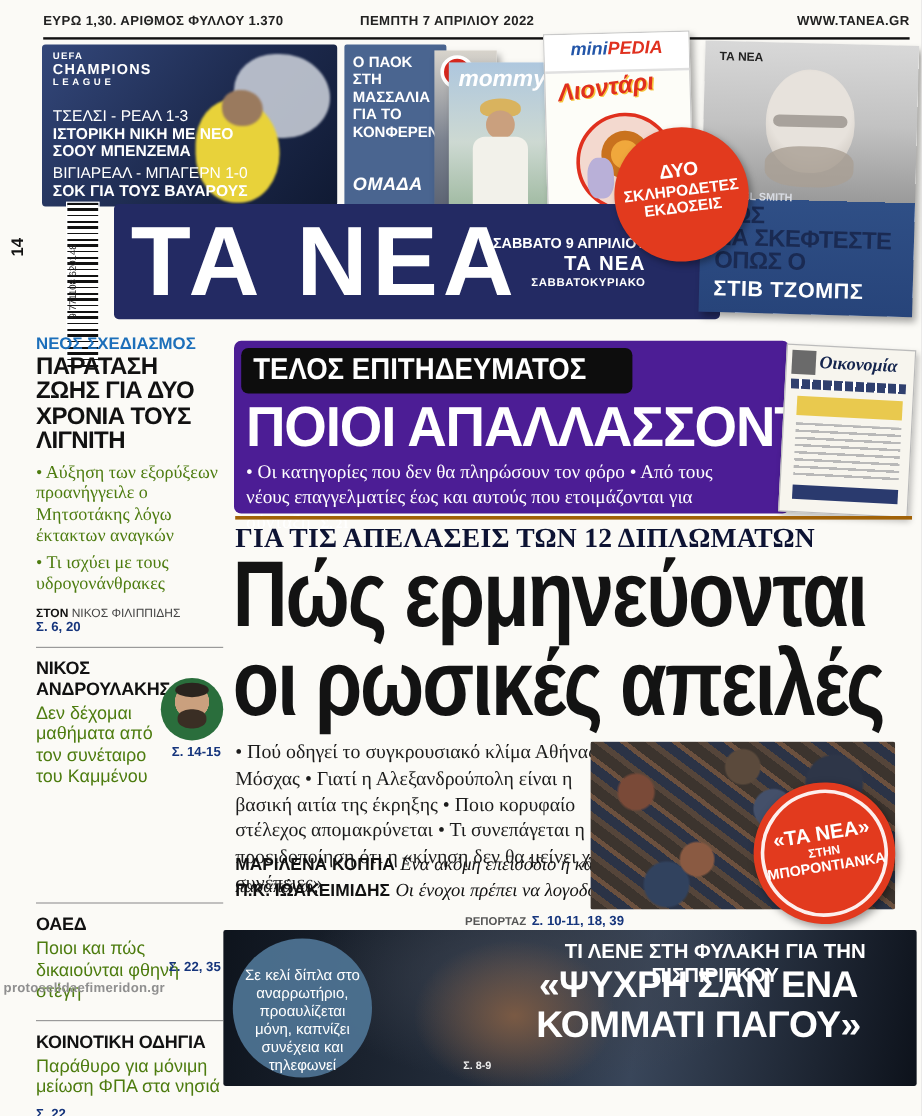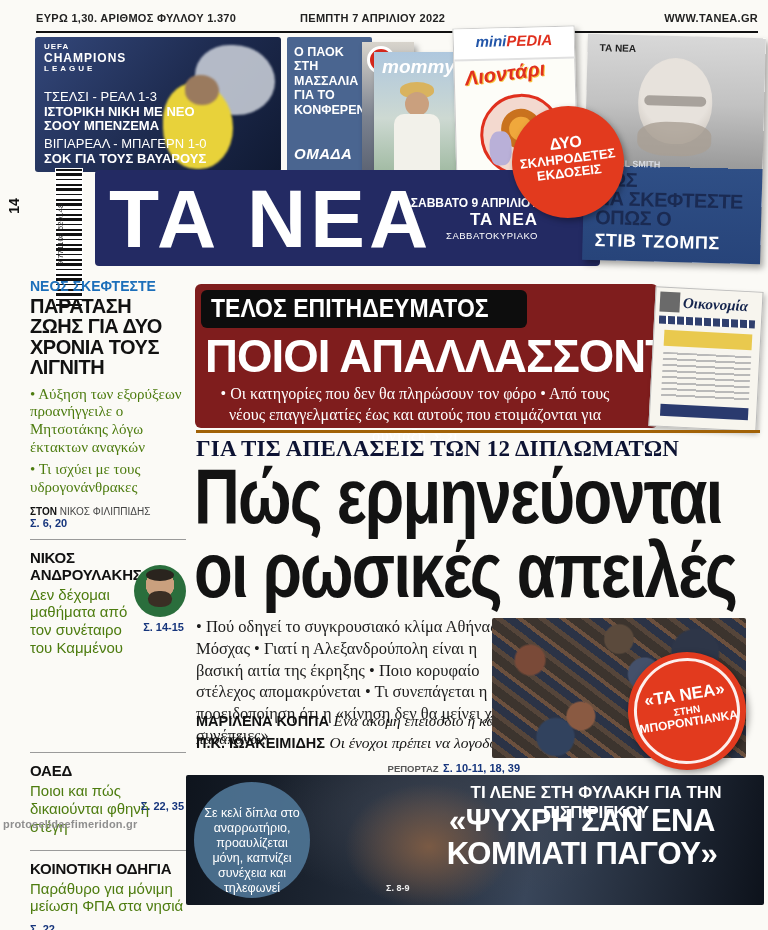--- a/index.html
+++ b/index.html
@@ -34,21 +34,21 @@
 
   
   .sb-kicker{color:#1c6fba;font-weight:800;font-size:14px;}
   .sb-head{font-weight:800;font-size:20px;line-height:1.02;letter-spacing:-.5px;}
   .sb-body{font-size:15px;line-height:1.18;color:#4d7c0f;}
   .sb-ref{color:#16357c;font-weight:800;font-size:11px;}
   .sb-div{border-top:1px solid #9a9a9a;}
   .sb-h2{font-weight:800;font-size:15px;letter-spacing:-.2px;}
 
   
-  .redbox{background:#7f1d1d;border-radius:6px;text-align:center;}
+  .redbox{background:#4c1d95;border-radius:6px;}
   .blackpill{background:#0d0d0d;border-radius:6px;color:#fff;}
   .redbullets{color:#fff;font-size:16px;line-height:1.3;}
 
   
   .lead-kicker{font-weight:bold;color:#0d1333;font-size:23px;letter-spacing:.2px;}
   .hl{font-weight:800;color:#131313;letter-spacing:-2px;line-height:.98;}
   .lead-bullets{font-size:16.5px;line-height:1.32;color:#1c1c1c;}
   .byname{font-weight:800;font-size:14.5px;}
   .bytext{font-style:italic;font-size:15.5px;}
 
@@ -133,21 +133,21 @@
       <div class="abs" style="left:6px;top:34px;width:22px;height:34px;border-radius:40%;background:#b9b0d8;"></div>
     </div>
     <div class="abs" style="left:0;bottom:0;width:100%;height:20px;background:#5a9e3c;"></div>
   </div>
 
   <div class="abs masthead" style="left:95px;top:170px;width:505px;height:96px;">
     <div class="abs mastlogo" style="left:14px;top:2px;font-size:82px;">ΤΑ ΝΕΑ</div>
     <div class="abs" style="right:62px;top:26px;text-align:right;color:#fff;">
       <div style="font-weight:bold;font-size:12px;">ΣΑΒΒΑΤΟ 9 ΑΠΡΙΛΙΟΥ</div>
       <div style="font-weight:800;font-size:17px;letter-spacing:1px;">ΤΑ ΝΕΑ</div>
-      <div style="font-weight:normal;font-size:9.5px;letter-spacing:.5px;padding-left:10px;">ΣΑΒΒΑΤΟΚΥΡΙΑΚΟ</div>
+      <div style="font-weight:bold;font-size:9.5px;letter-spacing:.5px;padding-left:10px;">ΣΑΒΒΑΤΟΚΥΡΙΑΚΟ</div>
     </div>
   </div>
 
   <div class="abs book" style="left:585px;top:36px;width:178px;height:226px;transform:rotate(1.5deg);background:linear-gradient(180deg,#d8d8d8 0%,#c2c2c2 30%,#9a9a9a 58%,#2f4f86 58%,#27447a 100%);">
     <div class="abs" style="left:12px;top:8px;font-weight:800;font-size:10px;color:#222;">ΤΑ ΝΕΑ</div>
     <div class="abs" style="left:52px;top:22px;width:74px;height:86px;border-radius:50% 50% 46% 46%;background:radial-gradient(circle at 50% 42%,#e7e2dc 0 55%,#bdb6ae 100%);"></div>
     <div class="abs" style="left:58px;top:60px;width:62px;height:10px;border-radius:5px;background:#8d8880;opacity:.7;"></div>
     <div class="abs" style="left:52px;top:86px;width:74px;height:34px;border-radius:40%;background:#a99f94;opacity:.8;"></div>
     <div class="abs" style="left:12px;top:124px;font-weight:bold;font-size:9px;color:#d8dbe2;">DANIEL SMITH</div>
     <div class="abs" style="left:12px;top:136px;color:#1a2a52;font-weight:800;font-size:20px;line-height:.95;letter-spacing:-.5px;">
@@ -166,21 +166,21 @@
     </div>
   </div>
 
   <div class="abs barcode" style="left:55px;top:168px;width:26px;height:138px;"></div>
   <div class="abs" style="left:30px;top:230px;transform:rotate(-90deg);transform-origin:center;font-size:8px;color:#222;white-space:nowrap;">9 771108 620148</div>
   <div class="abs" style="left:6px;top:198px;transform:rotate(-90deg);font-weight:800;font-size:14px;">14</div>
 
   <div class="abs" style="left:30px;top:278px;width:156px;">
 
     <div>
-      <div class="sb-kicker">ΝΕΟΣ ΣΚΕΦΤΕΣΤΕ</div>
+      <div class="sb-kicker">ΝΕΟΣ ΣΧΕΔΙΑΣΜΟΣ</div>
       <div class="sb-head" style="margin-top:2px;">ΠΑΡΑΤΑΣΗ ΖΩΗΣ ΓΙΑ ΔΥΟ ΧΡΟΝΙΑ ΤΟΥΣ ΛΙΓΝΙΤΗ</div>
       <div class="sb-body serif" style="margin-top:8px;">• Αύξηση των εξορύξεων προανήγγειλε ο Μητσοτάκης λόγω έκτακτων αναγκών</div>
       <div class="sb-body serif" style="margin-top:5px;">• Τι ισχύει με τους υδρογονάνθρακες</div>
       <div style="margin-top:9px;font-size:10px;">
         <span style="font-weight:800;">ΣΤΟΝ</span>
         <span style="color:#444;">ΝΙΚΟΣ ΦΙΛΙΠΠΙΔΗΣ</span>
       </div>
       <div class="sb-ref">Σ. 6, 20</div>
     </div>
     <div class="sb-div" style="margin:10px 0 9px;"></div>

